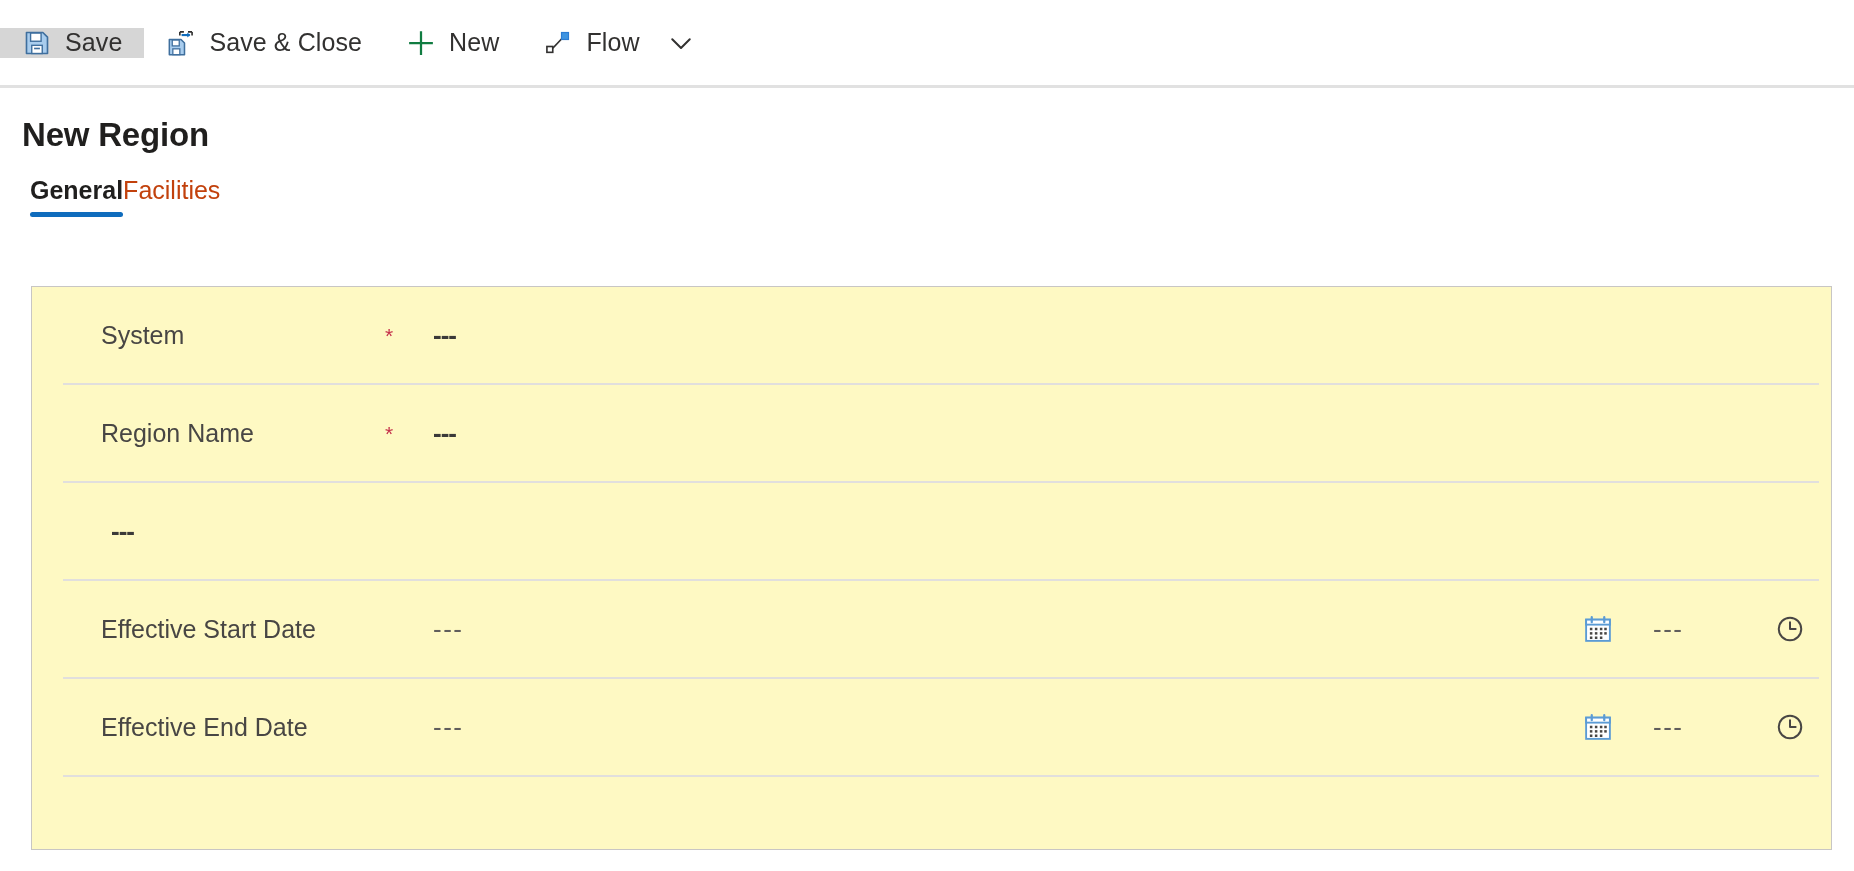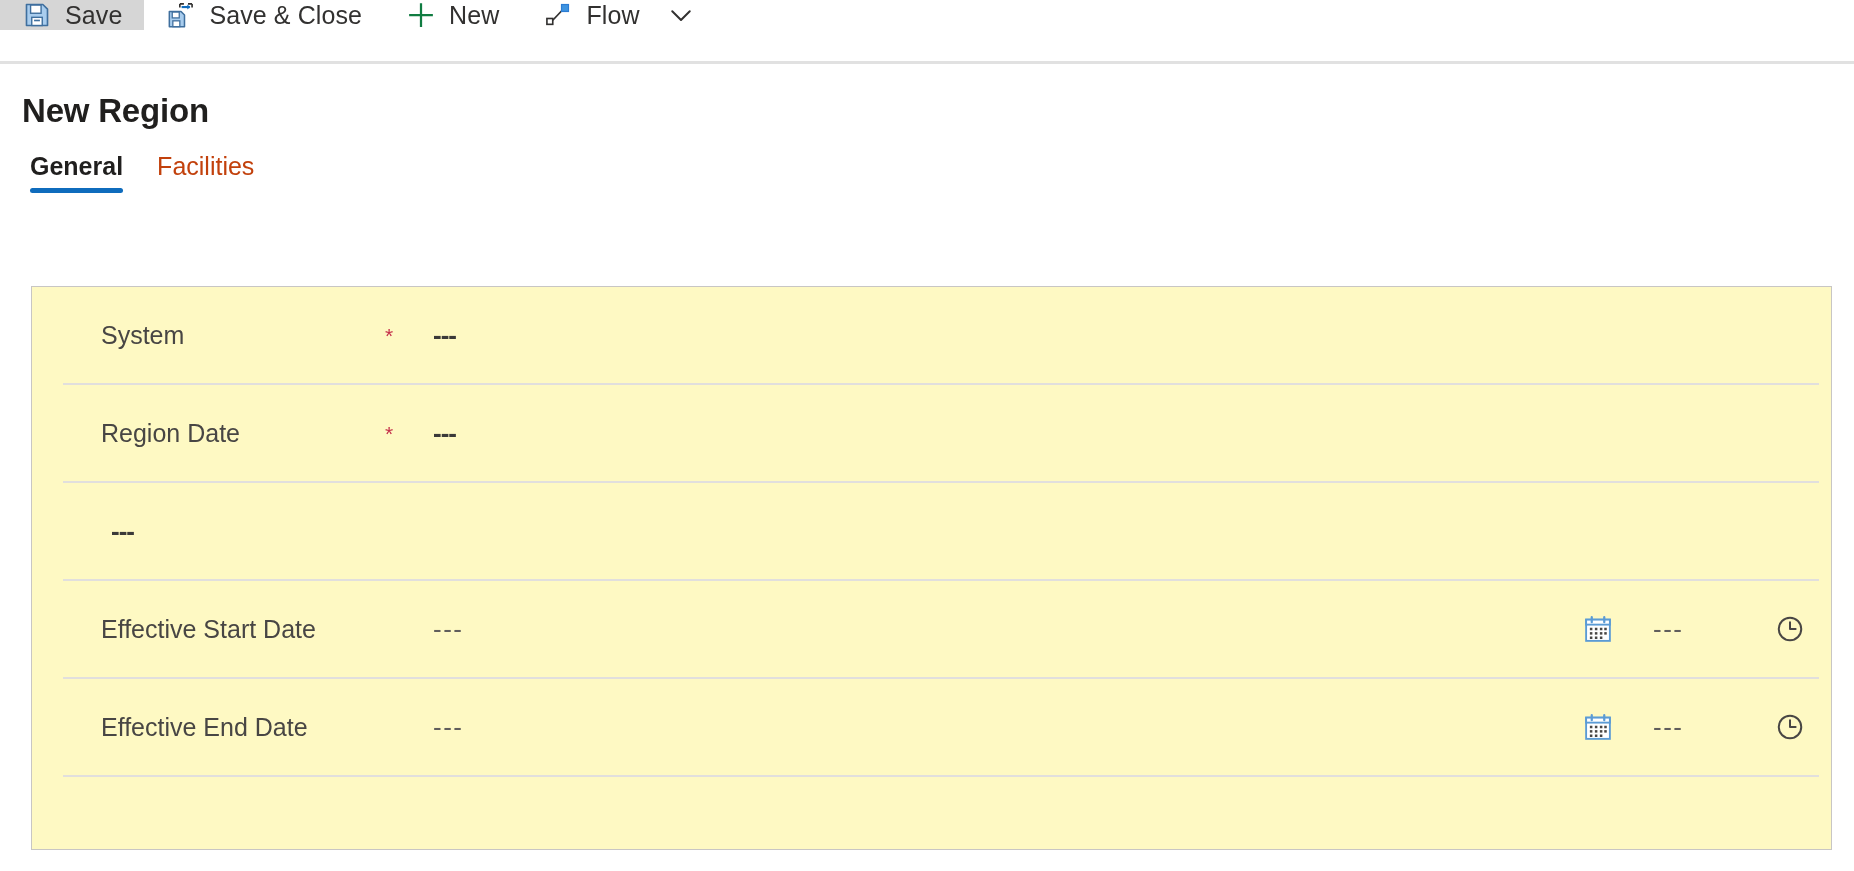--- a/index.html
+++ b/index.html
@@ -11,23 +11,23 @@
     width: 1854px;
     height: 871px;
     font-family: "Liberation Sans", sans-serif;
     color: #201f1e;
     overflow: hidden;
     position: relative;
   }
 
   
   .cmdbar {
-    height: 64px;
-    display: flex;
-    align-items: flex-start;
+    height: 88px;
+    display: flex;
+    align-items: center;
     border-bottom: 3px solid #e1e1e1;
     background: #ffffff;
     box-sizing: border-box;
   }
   .cmd-btn {
     display: flex;
     align-items: center;
     gap: 13px;
     padding: 0 22px;
     cursor: default;
@@ -64,21 +64,20 @@
     font-weight: bold;
     color: #201f1e;
     letter-spacing: -.2px;
   }
 
   
   .tabs {
     display: flex;
     align-items: center;
     margin: 22px 0 0 30px;
-    gap: 34px;
   }
   .tab {
     position: relative;
     padding-bottom: 12px;
     font-size: 25px;
     color: #c2410c;
     cursor: default;
     white-space: nowrap;
   }
   .tab.selected {
@@ -259,21 +258,21 @@
 <div class="panel">
   <div class="rows">
 
     <div class="row">
       <div class="row-label">System</div>
       <div class="req-star">*</div>
       <div class="dash-strong">---</div>
     </div>
 
     <div class="row">
-      <div class="row-label">Region Date</div>
+      <div class="row-label">Region Name</div>
       <div class="req-star">*</div>
       <div class="dash-strong">---</div>
     </div>
 
     <div class="row">
       <div class="req-star"></div>
       <div class="dash-strong">---</div>
     </div>
 
     <div class="row">

